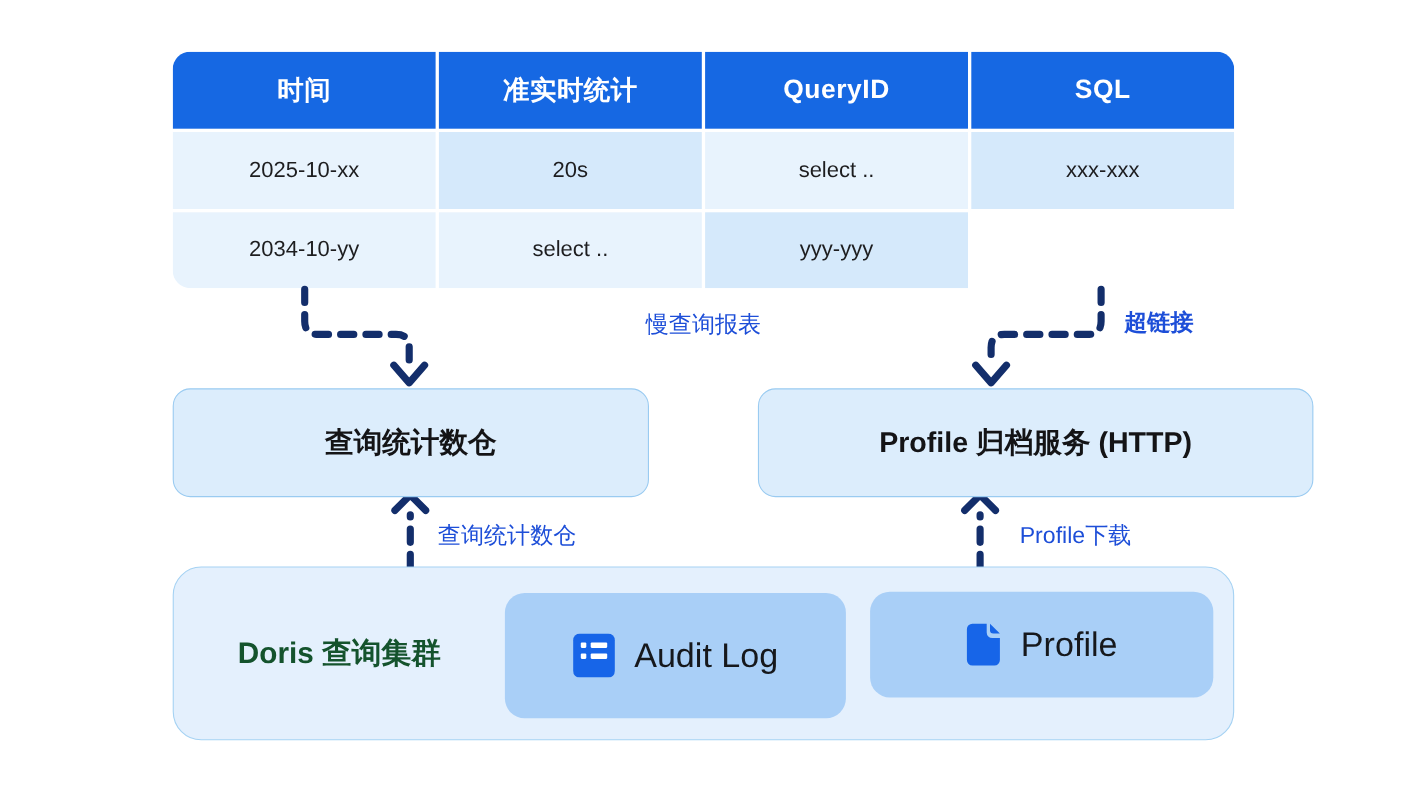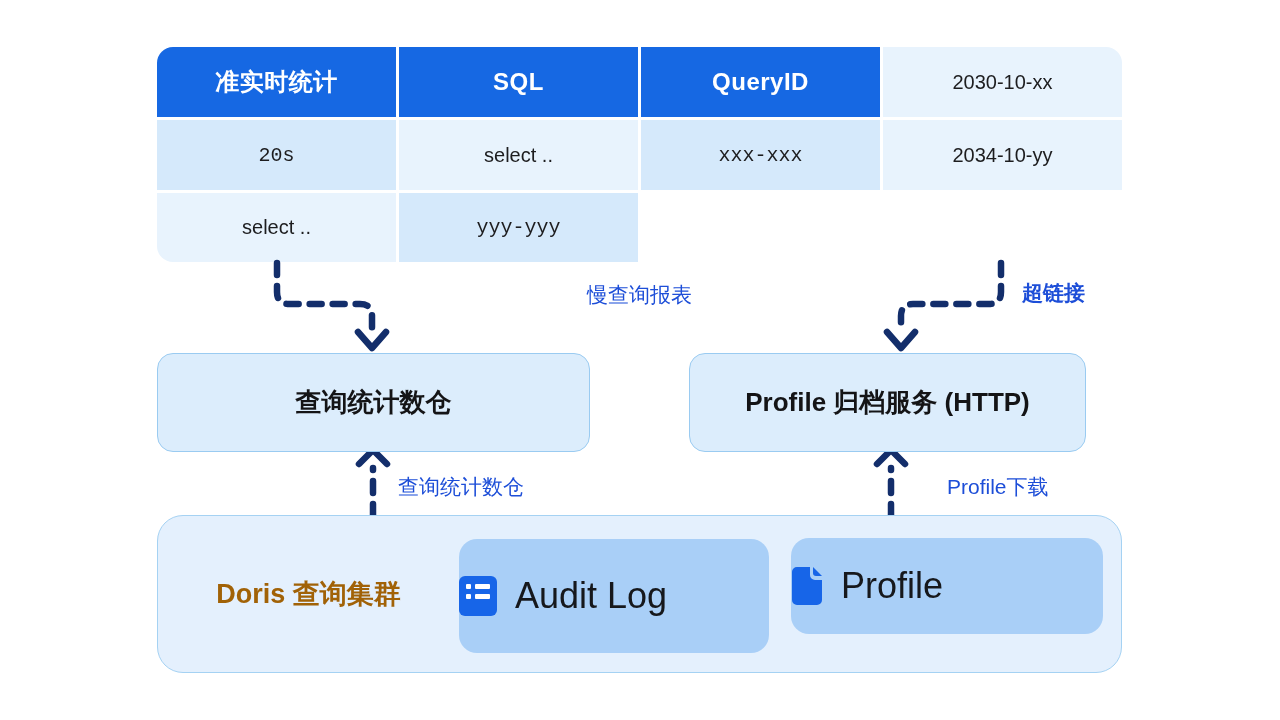--- a/index.html
+++ b/index.html
@@ -28,73 +28,74 @@
   }
   .tbl .hcell{
     background:var(--header-blue);color:#fff;font-weight:bold;font-size:24px;
     display:flex;align-items:center;justify-content:center;letter-spacing:.5px;
   }
   .tbl .cell{
     display:flex;align-items:center;justify-content:center;
     font-size:20px;color:var(--text-dark);
   }
   .tbl .c-light{background:var(--cell-light);}
-  .tbl .c-dark{background:var(--cell-dark);font-family:Liberation Mono, monospace;}
+  .tbl .c-dark{background:var(--cell-dark);}
 
   
   .flow-label{position:absolute;font-size:21px;color:#1d4ed8;white-space:nowrap;}
   .lbl-slow{left:587px;top:281px;}
   .lbl-link{left:1022px;top:279px;font-weight:bold;}
   .lbl-rt{left:398px;top:473px;}
-  .lbl-dl{left:947px;top:473px;}
+  .lbl-dl{left:927px;top:473px;}
 
   
   .node{
     position:absolute;top:353px;height:99px;border-radius:16px;
     background:var(--box-fill);border:1.5px solid var(--box-border);
     display:flex;align-items:center;justify-content:center;
     font-size:26px;font-weight:bold;color:#141416;
   }
   .node-left{left:157px;width:433px;}
-  .node-right{left:689px;width:397px;}
+  .node-right{left:689px;width:505px;}
 
   
   .cluster{
     position:absolute;left:157px;top:515px;width:965px;height:158px;
     border-radius:26px;background:var(--doris-fill);border:1.5px solid var(--doris-border);
   }
   .cluster-title{
     position:absolute;left:0;top:0;width:301px;height:100%;
     display:flex;align-items:center;justify-content:center;
-    font-size:27px;font-weight:bold;color:#a16207;
+    font-size:27px;font-weight:bold;color:#14532d;
   }
   .subnode{
     position:absolute;border-radius:18px;background:var(--subbox-fill);
-    display:flex;align-items:center;gap:18px;
-    font-size:36px;font-weight:500;color:#16181c;
+    display:flex;align-items:center;justify-content:center;gap:18px;
+    font-size:31px;font-weight:500;color:#16181c;
   }
   .sub-audit{left:301px;top:23px;width:310px;height:114px;}
   .sub-profile{left:633px;top:22px;width:312px;height:96px;}
   .subnode svg{display:block;}
 
   .arrows{position:absolute;left:0;top:0;width:1280px;height:720px;pointer-events:none;}
   .arrows path{fill:none;stroke:var(--arrow-navy);stroke-width:6.5;stroke-linecap:round;stroke-linejoin:round;}
   .arrows .dash{stroke-dasharray:12 11;}
 </style>
 </head>
 <body>
 
 <div class="stage">
 
   <div class="tbl">
+    <div class="hcell">时间</div>
     <div class="hcell">准实时统计</div>
+    <div class="hcell">QueryID</div>
     <div class="hcell">SQL</div>
-    <div class="hcell">QueryID</div>
 
-    <div class="cell c-light">2030-10-xx</div>
+    <div class="cell c-light">2025-10-xx</div>
     <div class="cell c-dark">20s</div>
     <div class="cell c-light">select ..</div>
     <div class="cell c-dark">xxx-xxx</div>
 
     <div class="cell c-light">2034-10-yy</div>
     <div class="cell c-light">select ..</div>
     <div class="cell c-dark">yyy-yyy</div>
   </div>
 
   <svg class="arrows" viewBox="0 0 1280 720" xmlns="http://www.w3.org/2000/svg">

